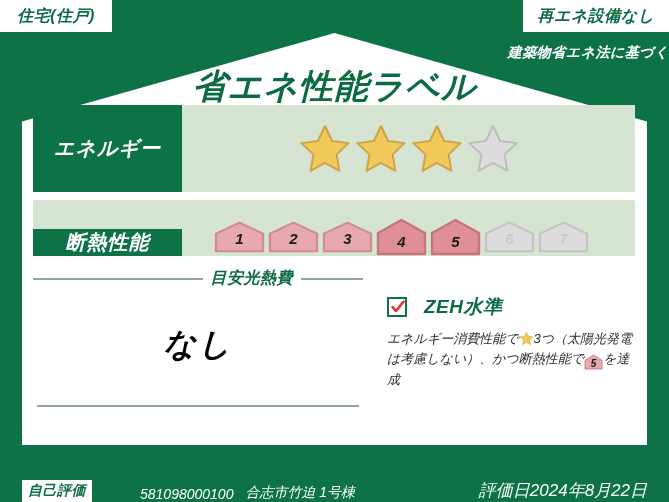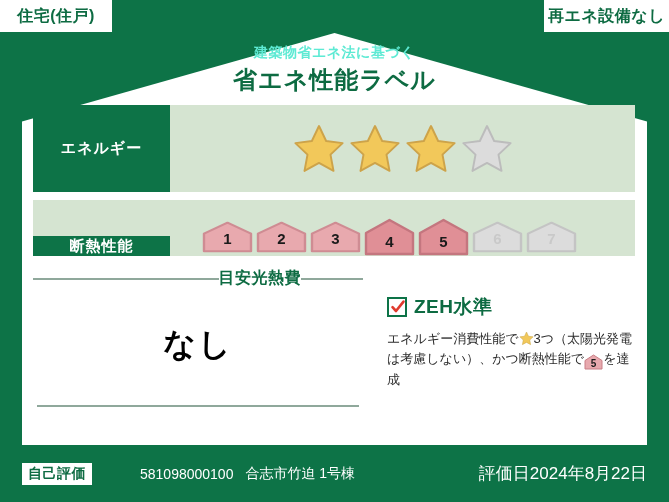--- a/index.html
+++ b/index.html
@@ -11,20 +11,21 @@
     font-family: "Liberation Sans", "DejaVu Sans", sans-serif;
   }
 
   #label-root {
     position: relative;
     width: 669px;
     height: 502px;
     background: #0d7347;
     overflow: hidden;
     box-sizing: border-box;
+    font-style: italic;
   }
 
   
   .tab {
     position: absolute;
     top: 0;
     background: #ffffff;
     color: #0d6b42;
     font-weight: bold;
     font-size: 16px;
@@ -33,21 +34,21 @@
     letter-spacing: 0.5px;
     white-space: nowrap;
     text-align: center;
   }
   .tab-left {
     left: 0;
     width: 112px;
   }
   .tab-right {
     right: 0;
-    width: 125px;
+    width: 146px;
   }
 
   
   .house-body {
     position: absolute;
     left: 22px;
     top: 33px;
     width: 625px;
     height: 412px;
     background: #ffffff;
@@ -57,30 +58,31 @@
   
   .header-text {
     position: absolute;
     left: 0;
     right: 0;
     top: 44px;
     text-align: center;
     pointer-events: none;
   }
   .header-sub {
-    color: #5eead4;
+    color: #ffffff;
     font-weight: bold;
     font-size: 14px;
     letter-spacing: 0.5px;
     margin-bottom: 2px;
+    text-align: right;
   }
   .header-main {
     color: #0d6b42;
     font-weight: bold;
-    font-size: 24px;
+    font-size: 34px;
     letter-spacing: 1px;
   }
 
   
   .content {
     position: absolute;
     left: 33px;
     top: 105px;
     width: 602px;
   }
@@ -92,25 +94,25 @@
     align-items: stretch;
     background: #d5e4d1;
     height: 87px;
     margin-bottom: 8px;
   }
   .metric-row.insulation {
     height: 56px;
     align-items: flex-end;
   }
   .metric-label {
-    width: 137px;
+    width: 149px;
     background: #0d7347;
     color: #ffffff;
     font-weight: bold;
-    font-size: 15px;
+    font-size: 20px;
     line-height: 1.35;
     display: flex;
     align-items: center;
     justify-content: center;
     text-align: center;
     letter-spacing: 1px;
     flex: none;
   }
   .metric-value {
     flex: 1;
@@ -165,20 +167,21 @@
     margin-top: 10px;
   }
   .cost-col {
     width: 330px;
     flex: none;
     position: relative;
   }
   .cost-divider {
     display: flex;
     align-items: center;
+    gap: 8px;
     margin-top: 2px;
   }
   .cost-divider .line {
     flex: 1;
     height: 2px;
     background: #8fa89b;
   }
   .cost-divider .line.short { flex: 0 0 62px; }
   .cost-title {
     color: #0d6b42;
@@ -202,21 +205,21 @@
   }
 
   .zeh-col {
     flex: 1;
     padding-left: 24px;
     padding-top: 28px;
   }
   .zeh-head {
     display: flex;
     align-items: center;
-    gap: 7px;
+    gap: 17px;
     margin-bottom: 9px;
   }
   .zeh-check {
     width: 20px;
     height: 20px;
     border: 2px solid #0d7347;
     background: #ffffff;
     position: relative;
     flex: none;
     box-sizing: border-box;
@@ -266,21 +269,21 @@
   }
 
   
   .footer {
     position: absolute;
     left: 22px;
     right: 22px;
     bottom: 0;
     height: 57px;
     display: flex;
-    align-items: center;
+    align-items: flex-end;
     color: #ffffff;
     font-size: 14px;
   }
   .footer-badge {
     background: #ffffff;
     color: #0d6b42;
     font-weight: bold;
     font-size: 14px;
     padding: 2px 6px;
     margin-right: 9px;

